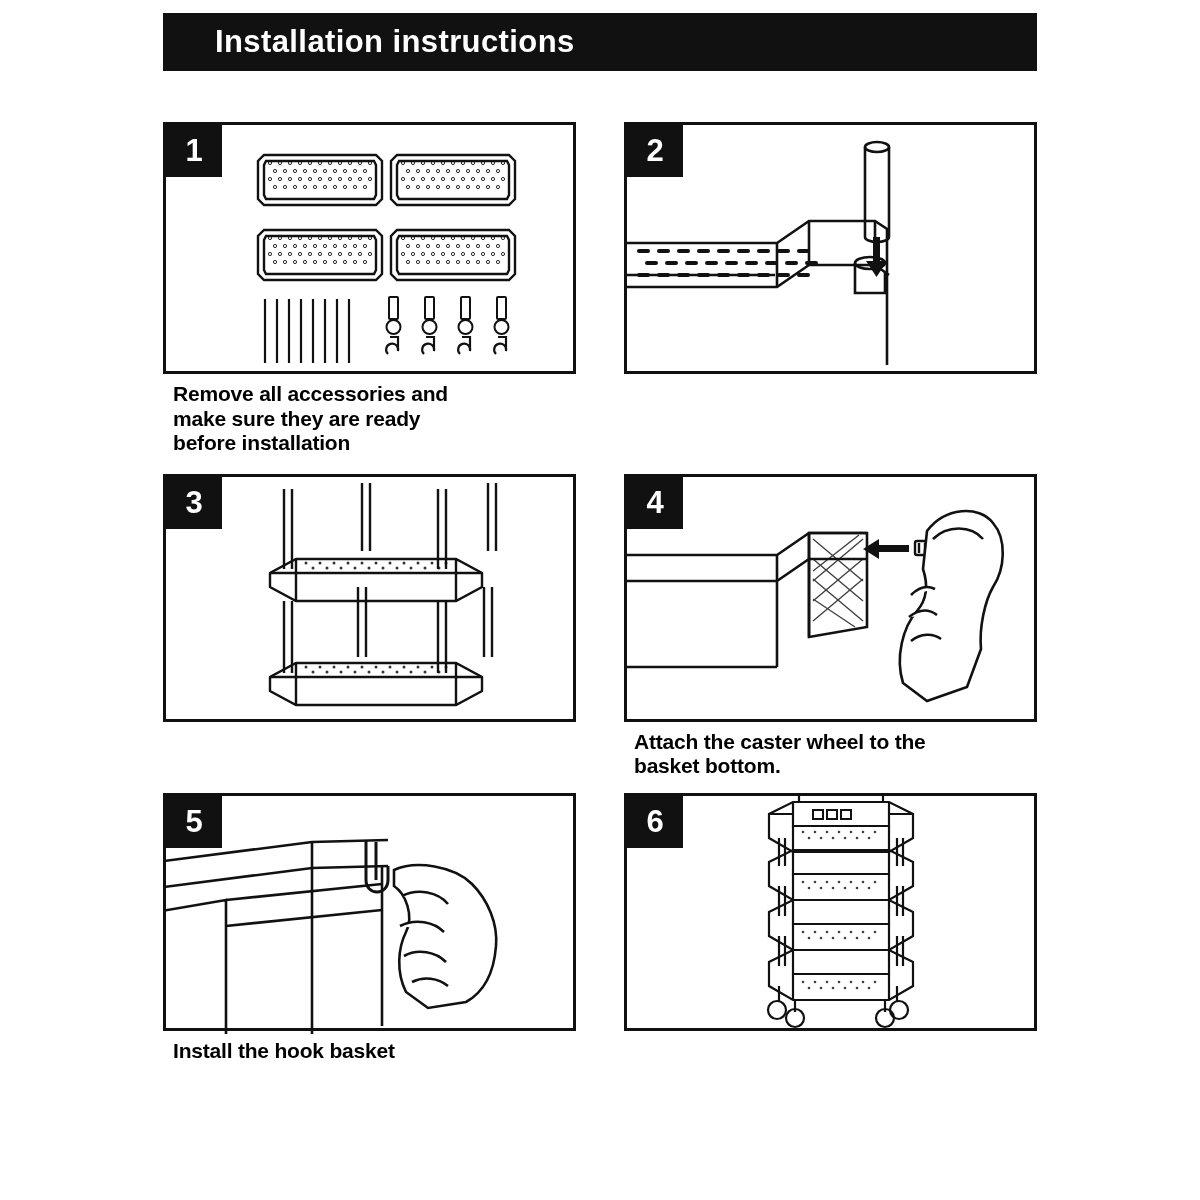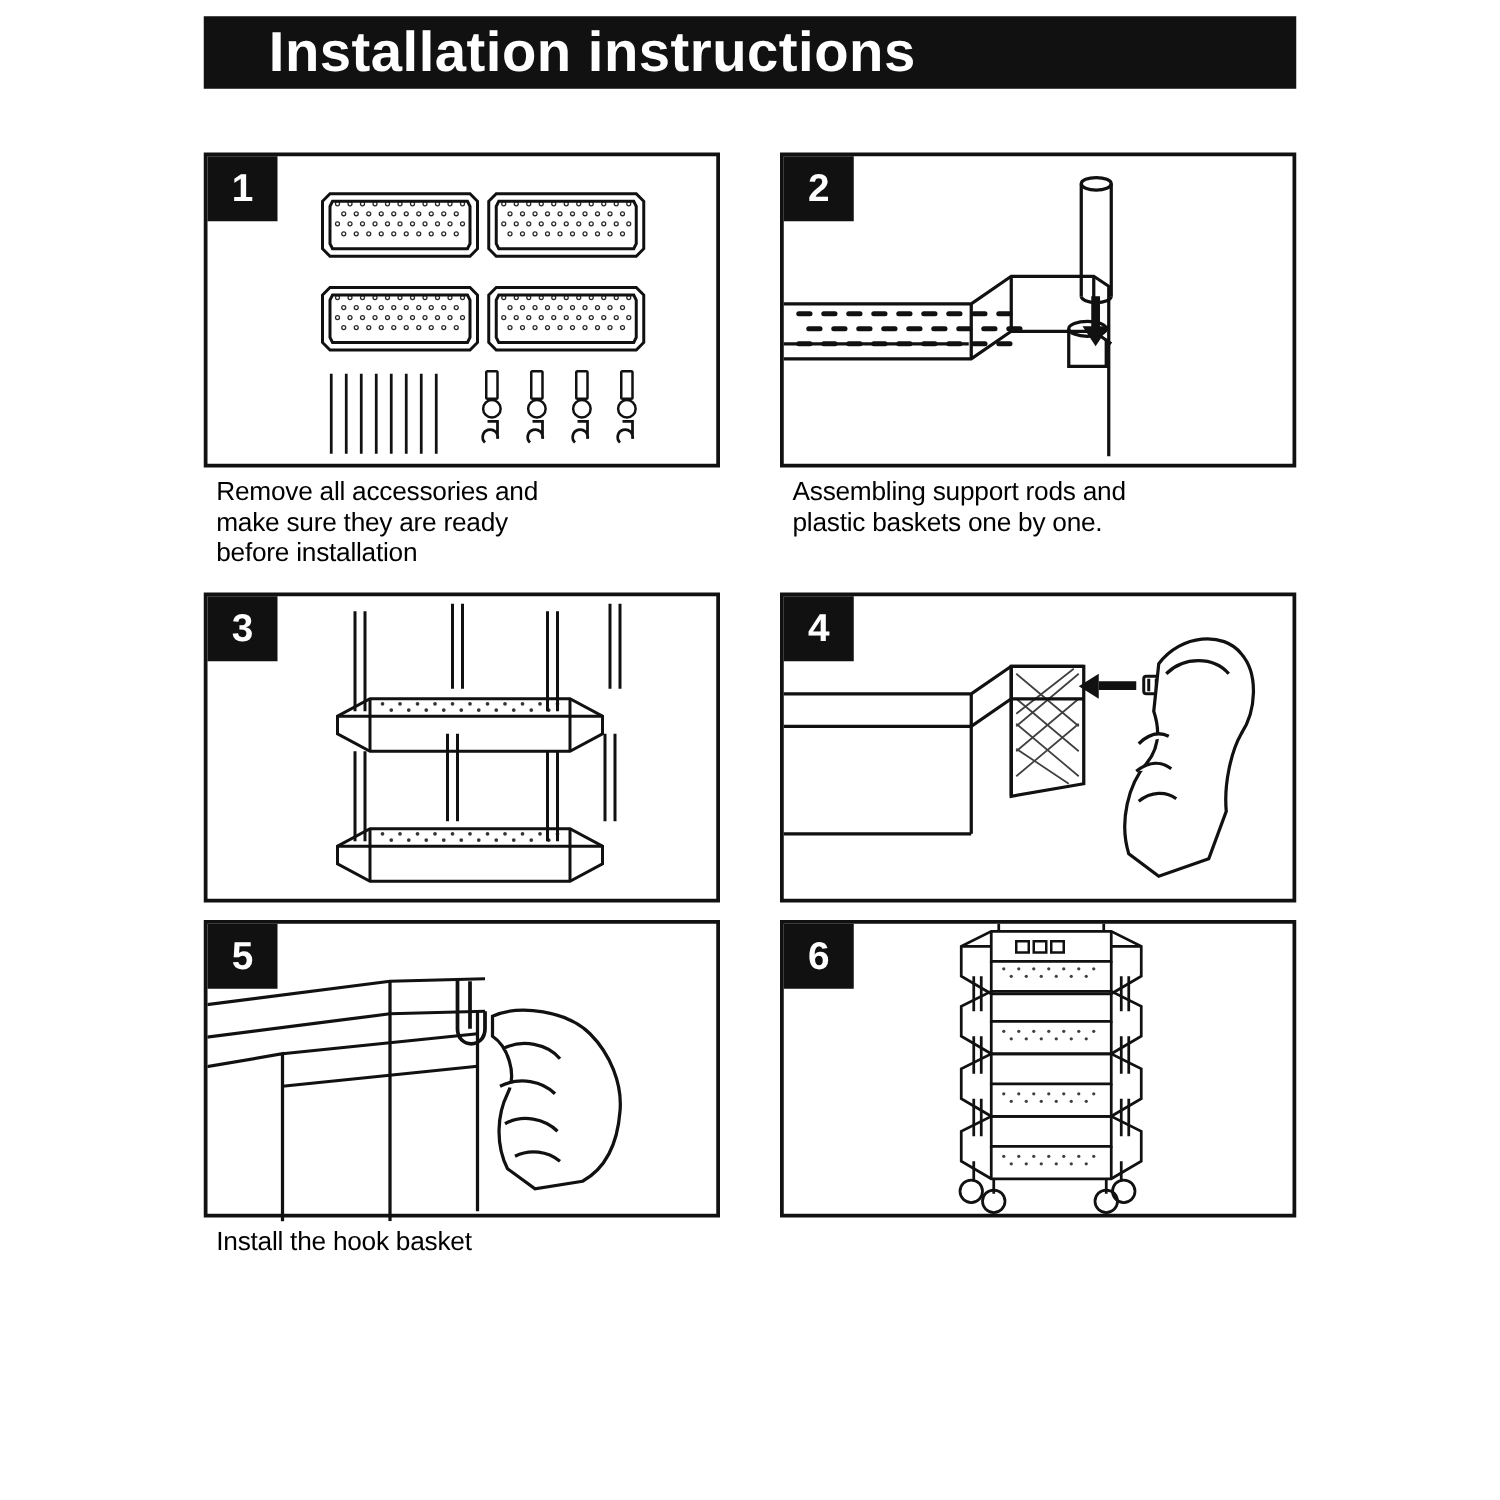--- a/index.html
+++ b/index.html
@@ -22,21 +22,21 @@
     left: 163px;
     top: 13px;
     width: 874px;
     height: 58px;
     background: #111111;
     display: flex;
     align-items: center;
   }
   .title-bar .title-text {
     color: #ffffff;
-    font-size: 45px;
+    font-size: 31px;
     font-weight: bold;
     letter-spacing: 0.4px;
     padding-left: 52px;
     white-space: nowrap;
   }
 
   
   .steps {
     position: absolute;
     left: 163px;
@@ -65,21 +65,21 @@
     background: #111111;
     color: #ffffff;
     font-size: 31px;
     font-weight: bold;
     display: flex;
     align-items: center;
     justify-content: center;
   }
   .caption {
     font-size: 21px;
-    font-weight: normal;
+    font-weight: bold;
     line-height: 1.17;
     margin: 8px 0 0 10px;
     white-space: pre-line;
     letter-spacing: -0.2px;
   }
   .r1 .panel { height: 252px; }
   .r2 .panel { height: 248px; }
   .r3 .panel { height: 238px; }
 
   .r1 { margin-bottom: 0; }
@@ -414,22 +414,20 @@
                   <rect x="80" y="24" width="13" height="4" rx="2"></rect>
                   <rect x="100" y="24" width="13" height="4" rx="2"></rect>
                   <rect x="120" y="24" width="13" height="4" rx="2"></rect>
                   <rect x="140" y="24" width="13" height="4" rx="2"></rect>
                   <rect x="160" y="24" width="13" height="4" rx="2"></rect>
               </g>
             </g>
           </svg>
         </div>
       </div>
-      <div class="caption">Assembling support rods and
-plastic baskets one by one.</div>
     </div>
   </div>
 
   <div class="row r2 r2-wrap">
 
     <div class="cell">
       <div class="panel">
         <div class="num-box">3</div>
         <div class="art">
           <svg viewBox="0 0 413 248" width="413" height="248">
@@ -547,20 +545,22 @@
                        C358 124 352 150 354 172 L340 210 L300 224 L276 206
                        C268 180 276 150 290 134 C302 120 300 104 296 92 Z"></path>
               <path d="M306 62 C320 48 344 48 356 62"></path>
               <path d="M284 118 C292 110 300 108 308 112"></path>
               <path d="M282 140 C292 132 302 132 310 138"></path>
               <path d="M284 164 C294 156 306 156 314 162"></path>
             </g>
           </svg>
         </div>
       </div>
+      <div class="caption">Attach the caster wheel to the
+basket bottom.</div>
     </div>
   </div>
 
   <div class="row r3 r3-wrap">
 
     <div class="cell">
       <div class="panel">
         <div class="num-box">5</div>
         <div class="art">
           <svg viewBox="0 0 413 238" width="413" height="238">

